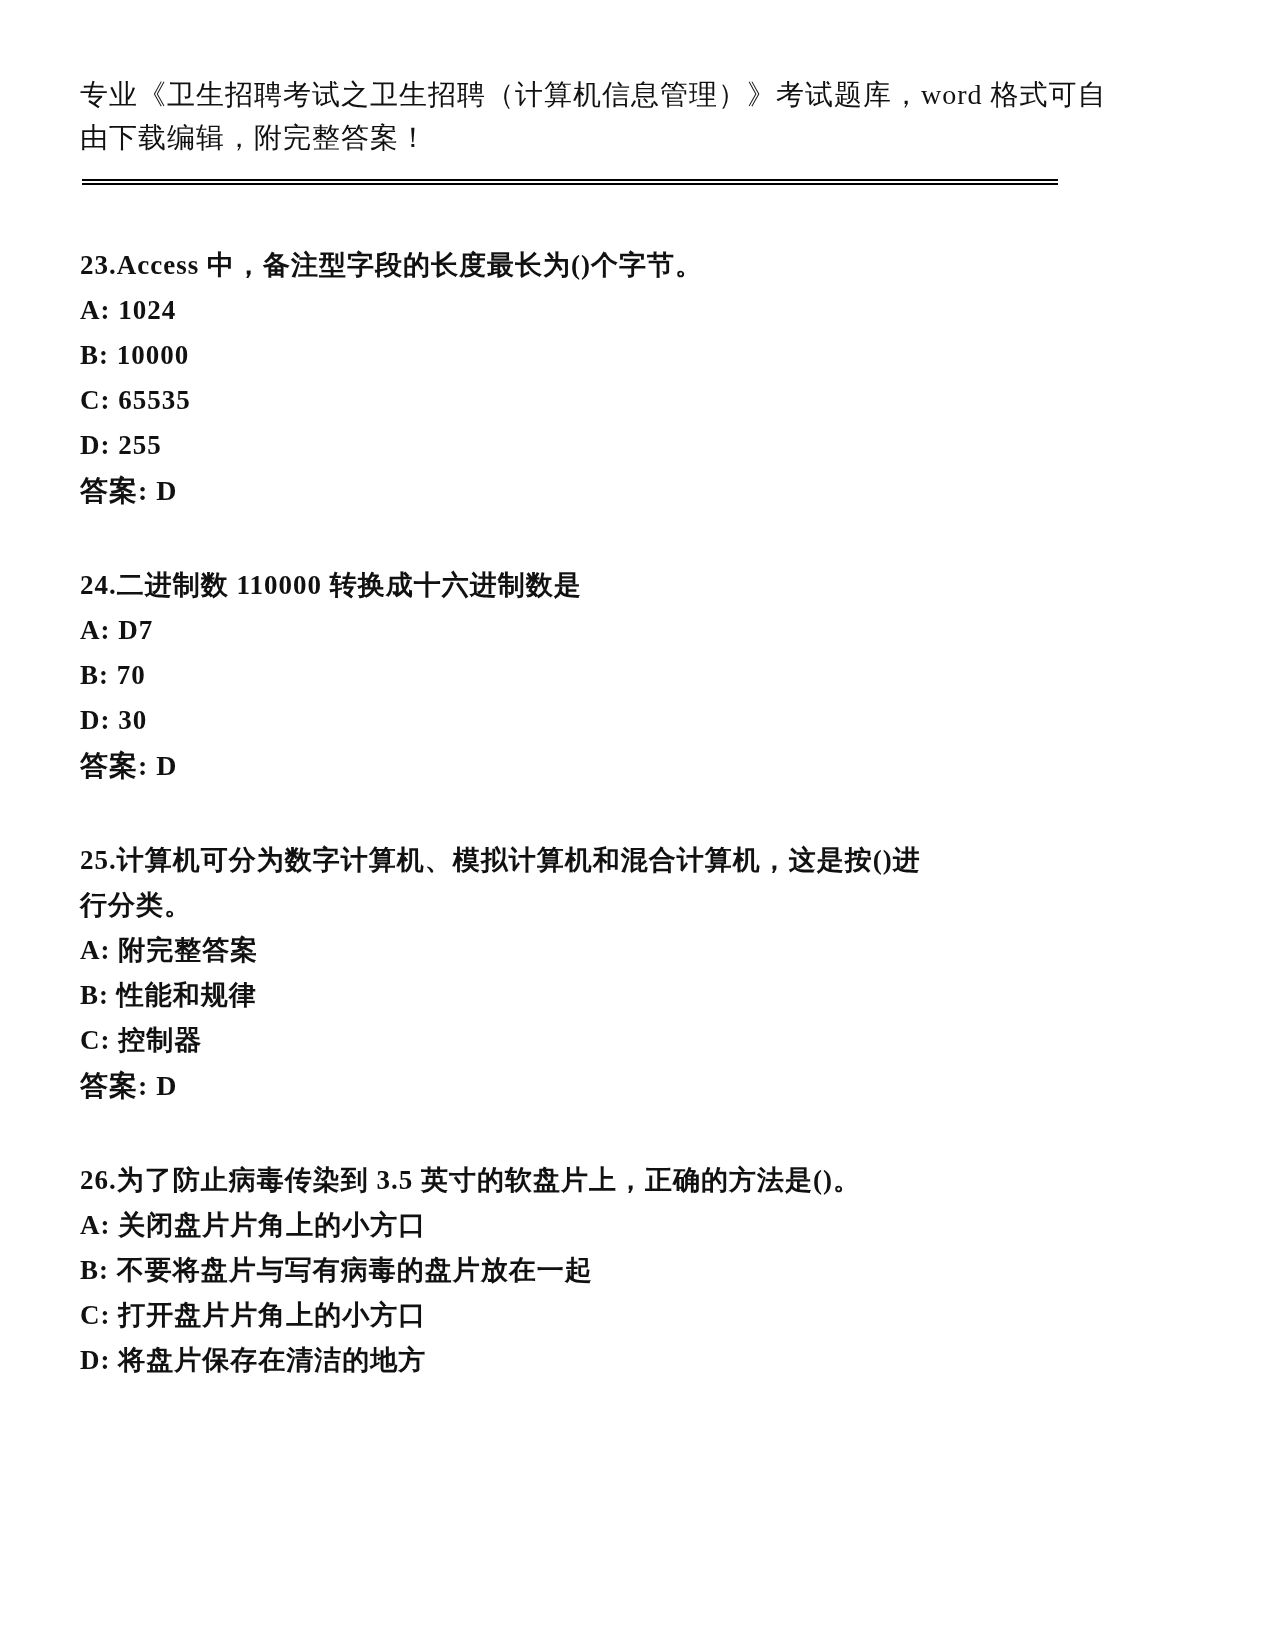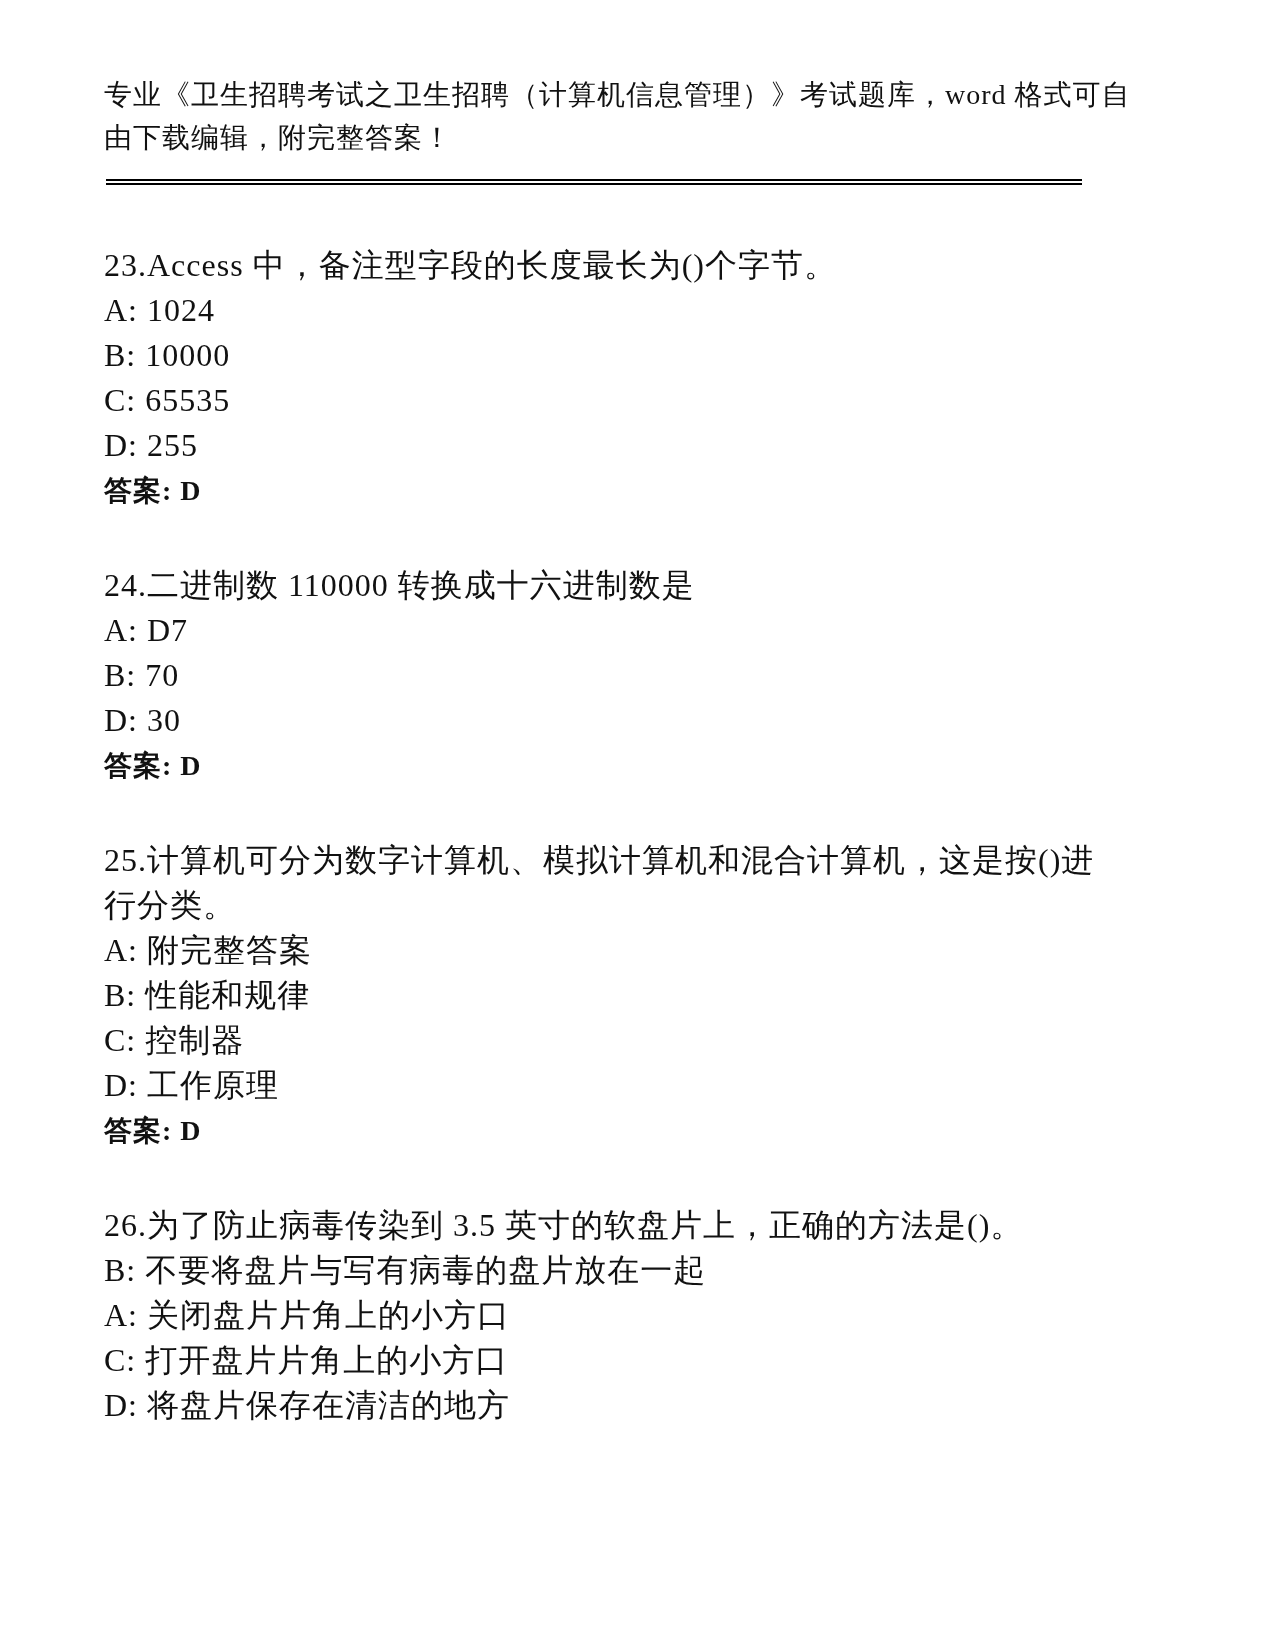--- a/index.html
+++ b/index.html
@@ -7,21 +7,21 @@
     padding: 0;
     background: #e8e8e8;
   }
   .page {
     position: relative;
     width: 1275px;
     height: 1650px;
     margin: 0 auto;
     background: #ffffff;
     box-sizing: border-box;
-    padding: 73px 105px 0 104px;
+    padding: 73px 105px 0 80px;
     font-family: "Liberation Serif", "DejaVu Serif", serif;
     color: #111111;
     overflow: hidden;
   }
   .header-line {
     font-size: 28px;
     line-height: 43px;
     letter-spacing: 1px;
     white-space: nowrap;
   }
@@ -34,24 +34,25 @@
     border-bottom: 2px solid #000000;
   }
   .questions {
     padding-top: 58px;
   }
   .question {
     margin-bottom: 50px;
   }
   .q-line,
   .option-line {
-    font-size: 32px;
+    font-size: 27px;
     line-height: 45px;
     letter-spacing: 1px;
     white-space: nowrap;
+    font-weight: bold;
   }
   .q-answer {
     font-family: Liberation Serif, serif;
     font-weight: 700;
     font-size: 28px;
     line-height: 45px;
     letter-spacing: 1px;
   }
 </style>
 </head>
@@ -91,31 +92,30 @@
 
   <section class="question">
     <div class="q-lines">
           <div class="q-line">25.计算机可分为数字计算机、模拟计算机和混合计算机，这是按()进</div>
           <div class="q-line">行分类。</div>
         </div>
     <div class="q-options">
           <div class="option-line">A: 附完整答案</div>
           <div class="option-line">B: 性能和规律</div>
           <div class="option-line">C: 控制器</div>
-          <div class="option-line">D: 工作原理</div>
         </div>
     <div class="q-answer">答案: D</div>
   </section>
 
   <section class="question">
     <div class="q-lines">
           <div class="q-line">26.为了防止病毒传染到 3.5 英寸的软盘片上，正确的方法是()。</div>
         </div>
     <div class="q-options">
+          <div class="option-line">A: 关闭盘片片角上的小方口</div>
           <div class="option-line">B: 不要将盘片与写有病毒的盘片放在一起</div>
-          <div class="option-line">A: 关闭盘片片角上的小方口</div>
           <div class="option-line">C: 打开盘片片角上的小方口</div>
           <div class="option-line">D: 将盘片保存在清洁的地方</div>
         </div>
 
   </section>
 </div>
 </div>
 
 </body></html>

